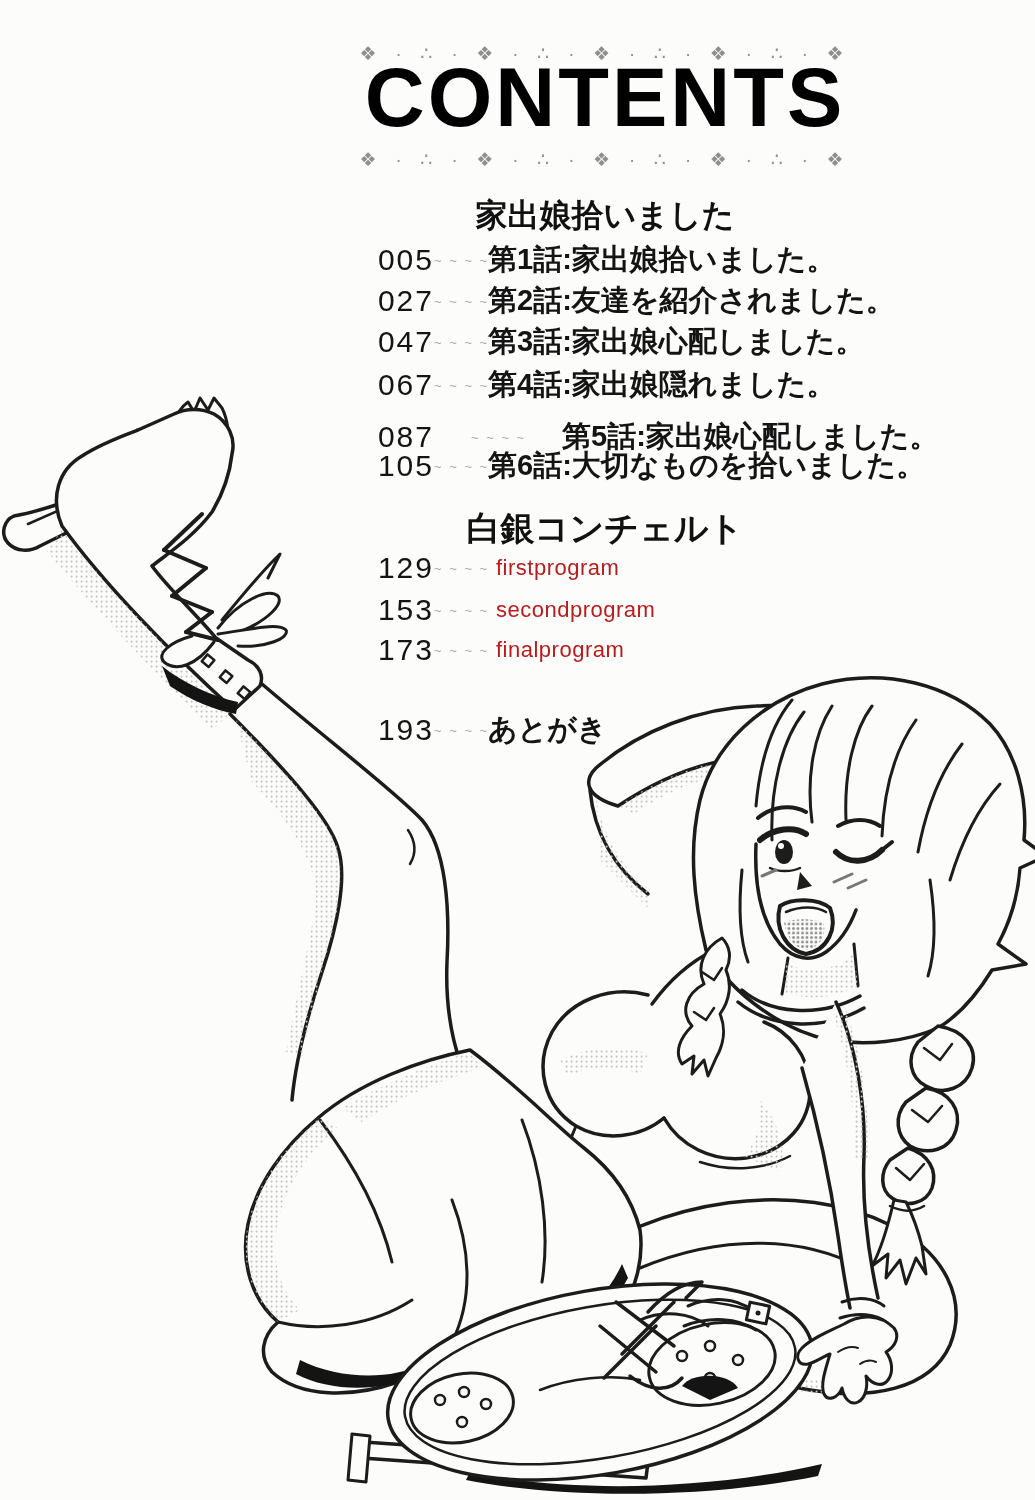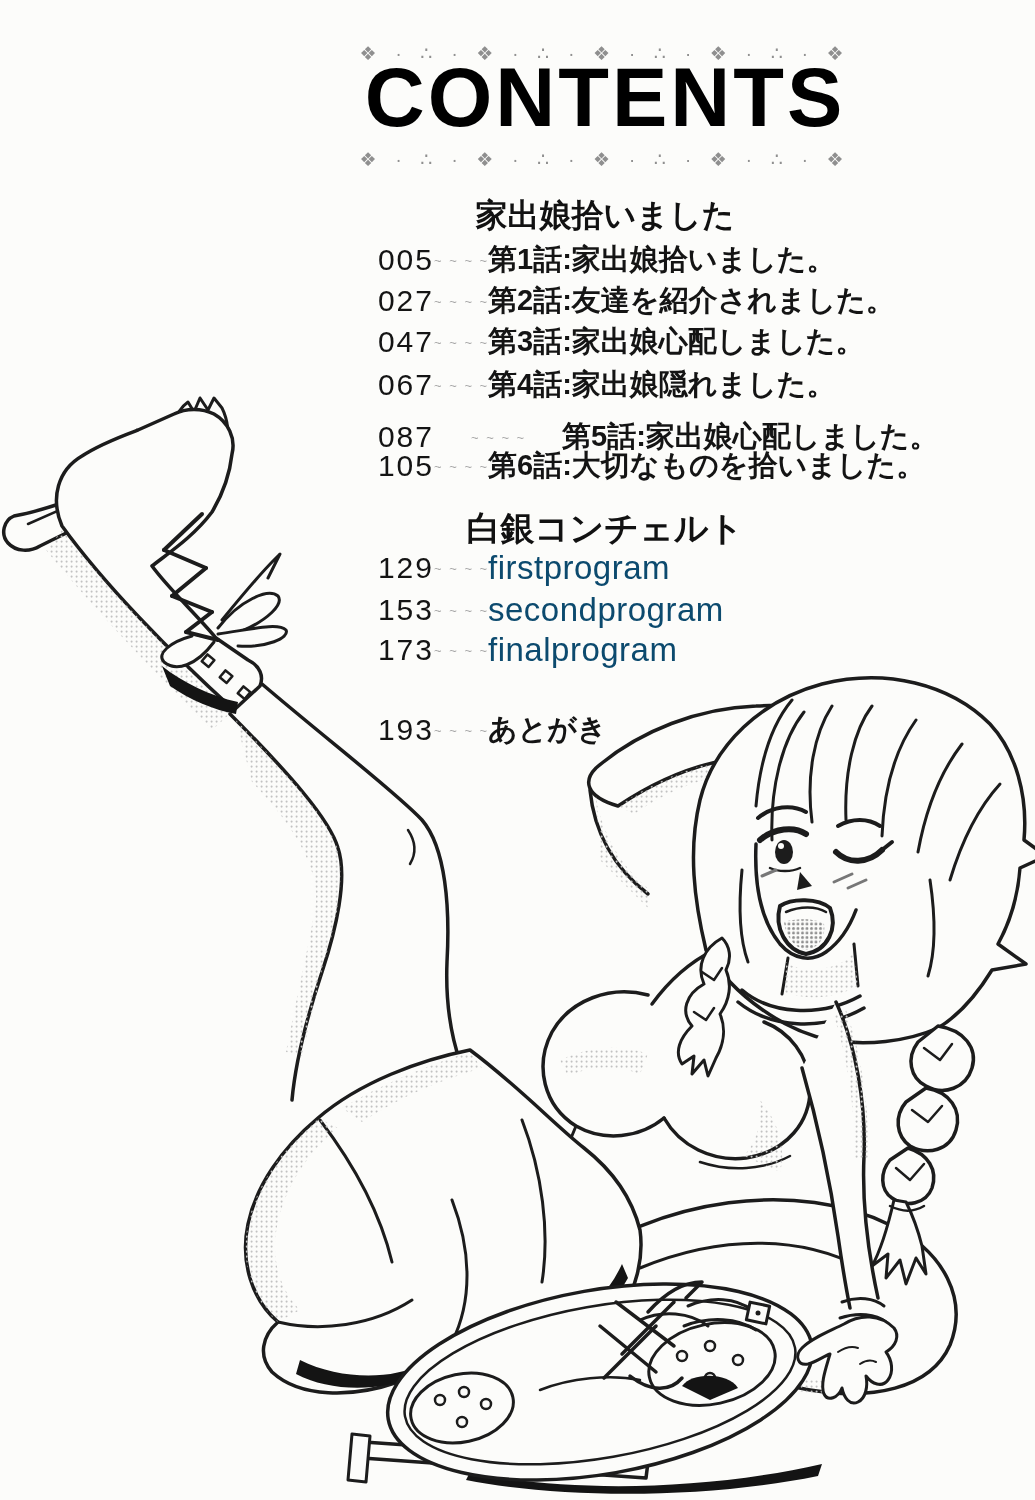--- a/index.html
+++ b/index.html
@@ -33,21 +33,21 @@
   }
   .sec-head-1{top:194px;font-size:32px;}
   .sec-head-2{top:506px;font-size:34px;}
   .entry{
     position:absolute;left:362px;display:flex;align-items:center;height:38px;
     white-space:nowrap;
   }
   .num{width:72px;text-align:right;font-size:30px;letter-spacing:2px;color:#141414;}
   .lead{width:54px;text-align:center;font-size:13px;letter-spacing:2px;color:#a6a6a6;}
   .ttl-jp{font-size:29px;font-weight:bold;color:#141414;}
-  .ttl-latin{font-size:33px;font-weight:normal;color:#0c4a6e;letter-spacing:0.5px;}
+  .ttl-latin{font-size:22px;font-weight:normal;color:#b91c1c;letter-spacing:0.5px;margin-left:8px;}
   .e1{top:241px;align-items:center;} .e2{top:282px;} .e3{top:323px;}
   .e4{top:366px;} .e5{top:418px;gap:37px;} .e6{top:435px;margin-top:12px;}
   .e7{top:549px;} .e8{top:591px;} .e9{top:631px;}
   .e10{top:711px;}
 </style>
 </head>
 <body>
 
 <div class="page">
 

